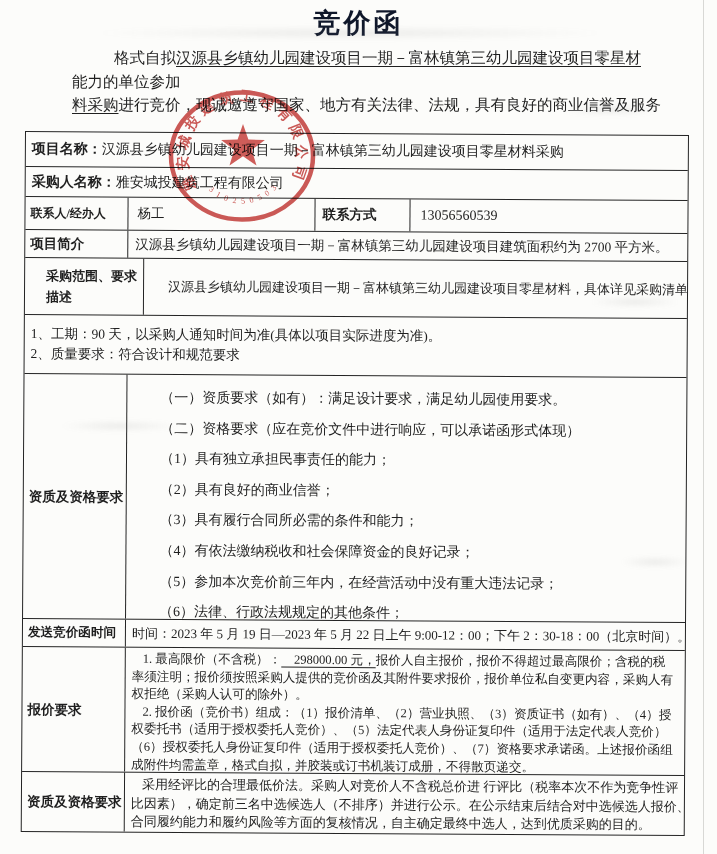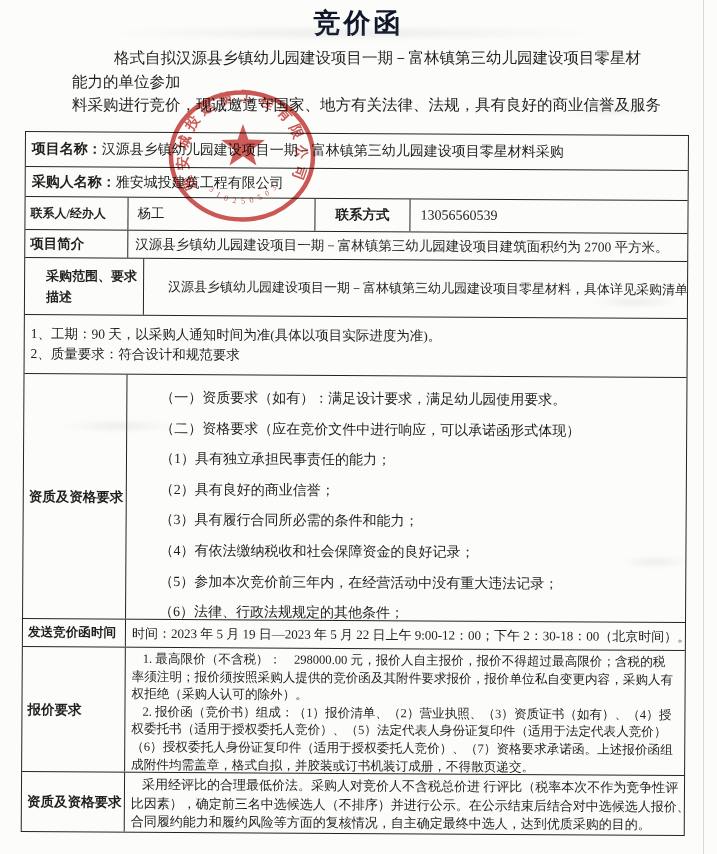--- a/index.html
+++ b/index.html
@@ -9,42 +9,42 @@
     font-family:"Liberation Serif","DejaVu Serif",serif;
     color:#1f1f1f;
   }
   .title{
     position:absolute;top:5px;left:0;width:717px;text-align:center;
     font-size:27px;font-weight:700;letter-spacing:3px;margin:0;color:#0f172a;
   }
   .intro{position:absolute;left:72px;top:46px;width:624px;font-size:15.5px;line-height:23.5px;}
   .il{display:block;white-space:nowrap;}
   .il1{padding-left:42px;}
-  .u{text-underline-offset:3px;text-decoration-thickness:1px;}
+  .u{text-decoration:underline;text-underline-offset:3px;text-decoration-thickness:1px;}
 
   .bidtable{
     position:absolute;left:25px;top:131px;width:664px;
     border:1.6px solid #242424;transform:rotate(0.35deg);transform-origin:0 0;
     box-sizing:border-box;
   }
   .trow{display:flex;border-top:1.4px solid #242424;box-sizing:border-box;align-items:stretch;}
   .trow.first{border-top:none;}
   .cell{box-sizing:border-box;display:flex;align-items:center;overflow:hidden;}
   .lab{
     width:103px;flex:0 0 103px;border-right:1.4px solid #242424;
     font-weight:600;font-size:13.5px;line-height:21px;
     padding:2px 2px 2px 5px;align-items:center;
   }
   .lab.small{font-size:12px;}
   .content{flex:1;font-size:13.5px;padding-left:6px;}
   .nowrap{white-space:nowrap;}
   .fullcell{flex:1;padding-left:6px;font-size:14px;white-space:nowrap;}
   .fullcell .flab{font-weight:600;text-align:right;}
   .c-name{flex:0 0 187px;border-right:1.4px solid #242424;padding-left:9px;font-size:13.5px;display:flex;align-items:center;}
-  .c-mlabel{flex:0 0 95px;border-right:1.4px solid #242424;padding-left:20px;font-weight:600;font-size:13.5px;display:flex;align-items:center;}
+  .c-mlabel{flex:0 0 95px;border-right:1.4px solid #242424;padding-left:7px;font-weight:600;font-size:13.5px;display:flex;align-items:center;}
   .c-phone{flex:1;padding-left:10px;font-size:14px;display:flex;align-items:center;}
   .stack{display:block;align-items:initial;}
   .sched{padding-top:9px;font-size:13.5px;line-height:20px;}
   .sched div{white-space:nowrap;}
   .qual{padding:8px 0 0 33px;font-size:14px;line-height:30.6px;}
   .qual div{white-space:nowrap;}
   .scopeval{font-size:13px;text-indent:18px;}
   .quote{padding:3px 0 0 6px;font-size:12.6px;line-height:17.6px;}
   .quote div{white-space:nowrap;}
   .sel{padding:3px 0 0 6px;font-size:13px;line-height:18.6px;}

